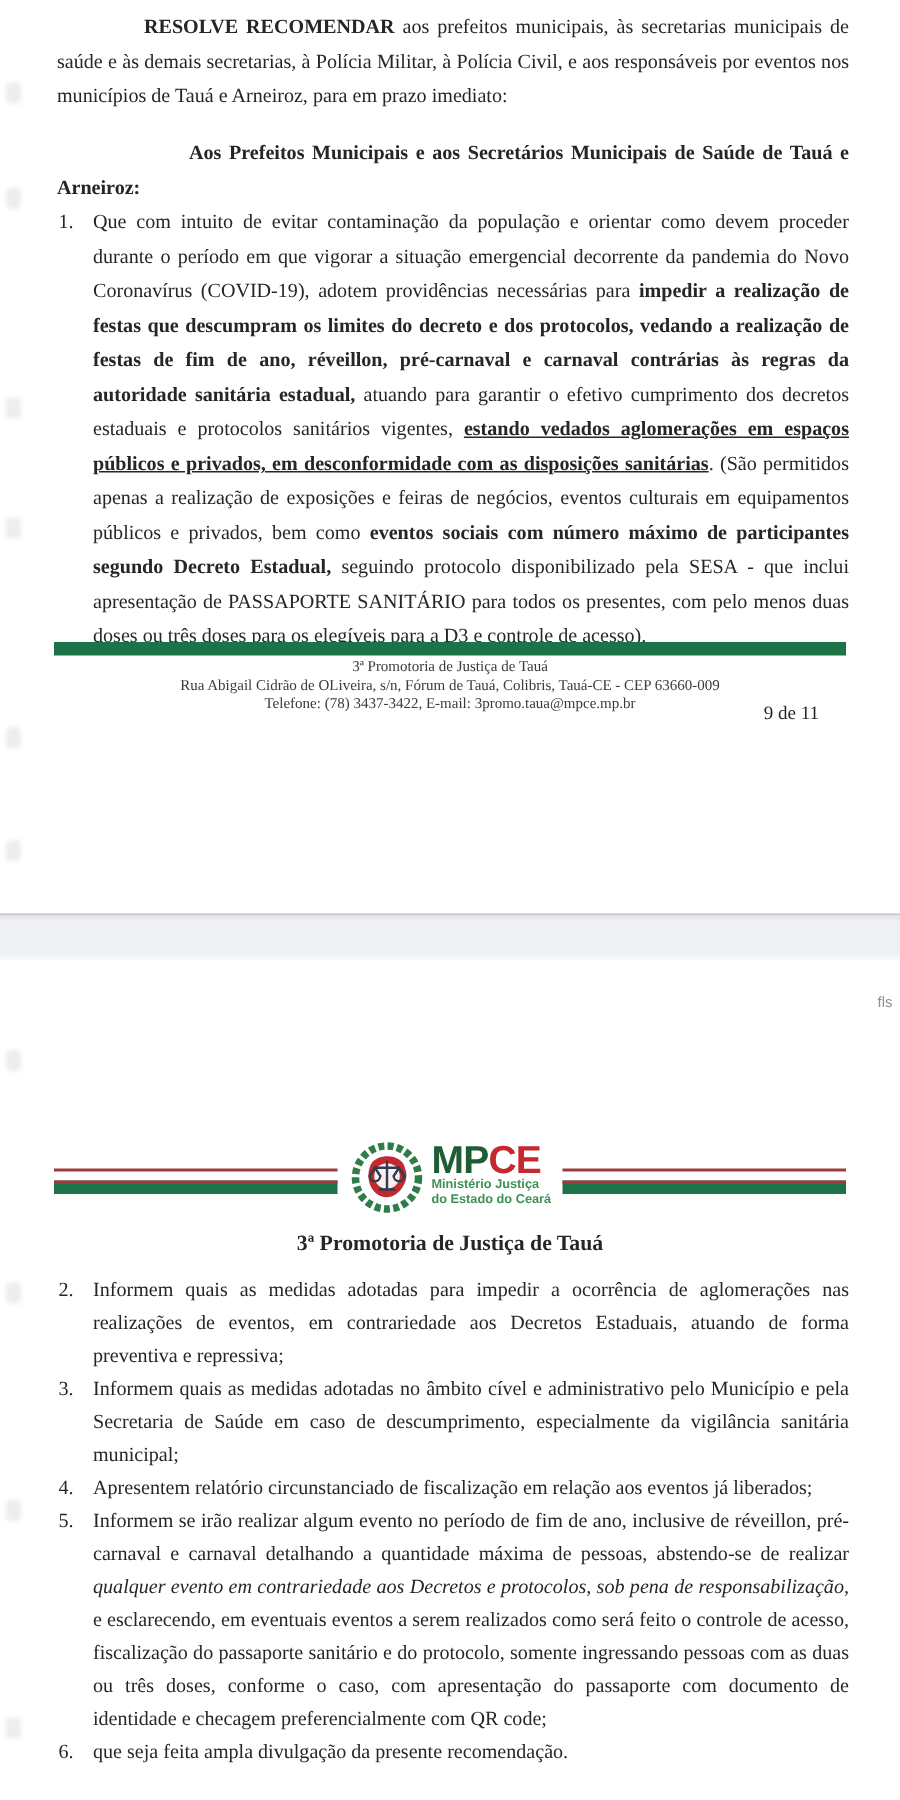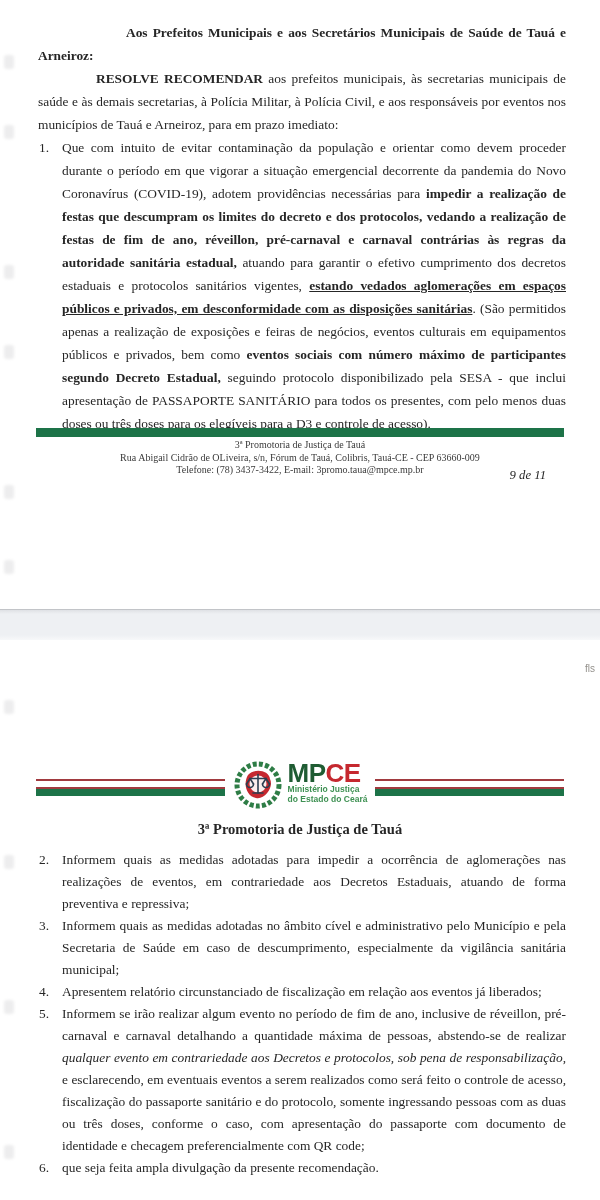--- a/index.html
+++ b/index.html
@@ -16,21 +16,21 @@
   .p1-content { position:absolute; left:38px; top:6px; width:528px; }
   .doc-par { font-size:13.4px; line-height:23px; text-align:justify; }
   .resolve-par { text-indent:58px; }
   .recipients-heading { margin-top:15px; text-indent:88px; }
   .num-item { position:relative; padding-left:24px; }
   .num-item .num { position:absolute; left:1px; top:0; }
 
   .footer-rule { position:absolute; left:36px; width:528px; top:428px; height:9px; background:#1d7348; }
   .footer-block { position:absolute; top:439px; left:0; width:600px; text-align:center;
                   font-size:10px; line-height:12.5px; color:#3a3a3a; }
-  .page-number { position:absolute; top:468px; right:54px; font-size:12.7px;font-style:italic; }
+  .page-number { position:absolute; top:468px; right:54px; font-size:12.7px; }
 
   
   .page-separator { position:absolute; top:609px; left:0; width:600px; height:31px;
     border-top:1px solid #c2c4c8;
     background:linear-gradient(to bottom,#dfe1e5 0px,#eef0f3 4px,#eef0f3 25px,#f9fafb 31px); }
 
   .margin-note { position:absolute; top:663px; left:585px; font-size:10px;
     font-family:"Liberation Sans", sans-serif; color:#93908b; }
 
   
@@ -64,22 +64,22 @@
 <div class="artifact" style="top:265px"></div>
 <div class="artifact" style="top:345px"></div>
 <div class="artifact" style="top:485px"></div>
 <div class="artifact" style="top:560px"></div>
 <div class="artifact" style="top:700px"></div>
 <div class="artifact" style="top:855px"></div>
 <div class="artifact" style="top:1000px"></div>
 <div class="artifact" style="top:1145px"></div>
 
 <div class="p1-content">
+  <p class="doc-par resolve-par"><span class="b">RESOLVE RECOMENDAR</span><span> aos prefeitos municipais, às secretarias municipais de saúde e às demais secretarias, à Polícia Militar, à Polícia Civil, e aos responsáveis por eventos nos municípios de Tauá e Arneiroz, para em prazo imediato:</span></p>
   <p class="doc-par recipients-heading"><span class="b">Aos Prefeitos Municipais e aos Secretários Municipais de Saúde de Tauá e Arneiroz:</span></p>
-  <p class="doc-par resolve-par"><span class="b">RESOLVE RECOMENDAR</span><span> aos prefeitos municipais, às secretarias municipais de saúde e às demais secretarias, à Polícia Militar, à Polícia Civil, e aos responsáveis por eventos nos municípios de Tauá e Arneiroz, para em prazo imediato:</span></p>
   <div class="doc-par num-item">
     <span class="num">1.</span>
     <span><span>Que com intuito de evitar contaminação da população e orientar como devem proceder durante o período em que vigorar a situação emergencial decorrente da pandemia do Novo Coronavírus (COVID-19), adotem providências necessárias para </span><span class="b">impedir a realização de festas que descumpram os limites do decreto e dos protocolos, vedando a realização de festas de fim de ano, réveillon, pré-carnaval e carnaval contrárias às regras da autoridade sanitária estadual,</span><span> atuando para garantir o efetivo cumprimento dos decretos estaduais e protocolos sanitários vigentes, </span><span class="b u">estando vedados aglomerações em espaços públicos e privados, em desconformidade com as disposições sanitárias</span><span>. (São permitidos apenas a realização de exposições e feiras de negócios, eventos culturais em equipamentos públicos e privados, bem como </span><span class="b">eventos sociais com número máximo de participantes segundo Decreto Estadual,</span><span> seguindo protocolo disponibilizado pela SESA - que inclui apresentação de PASSAPORTE SANITÁRIO para todos os presentes, com pelo menos duas doses ou três doses para os elegíveis para a D3 e controle de acesso).</span></span>
   </div>
 </div>
 
 <div class="footer-rule"></div>
 <div class="footer-block">
   <div>3ª Promotoria de Justiça de Tauá</div>
   <div>Rua Abigail Cidrão de OLiveira, s/n, Fórum de Tauá, Colibris, Tauá-CE - CEP 63660-009</div>

